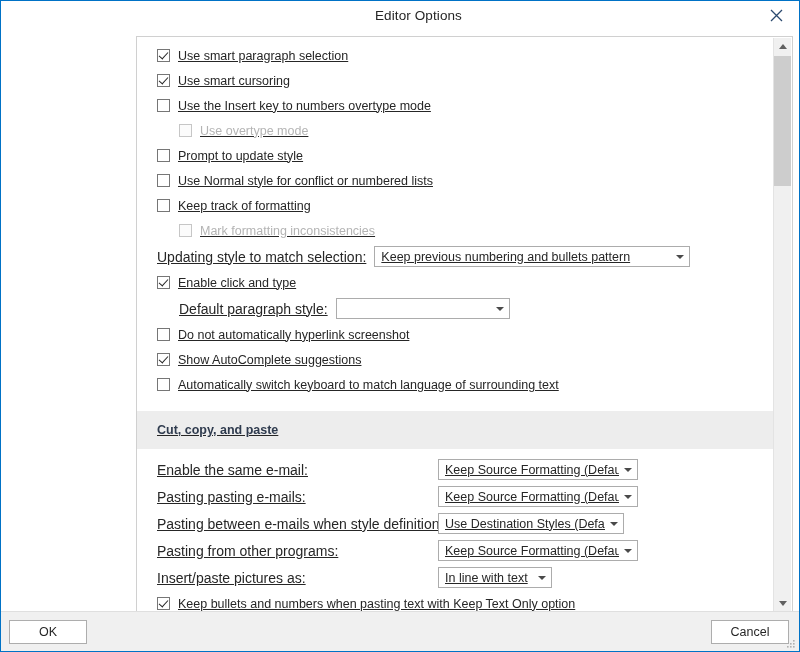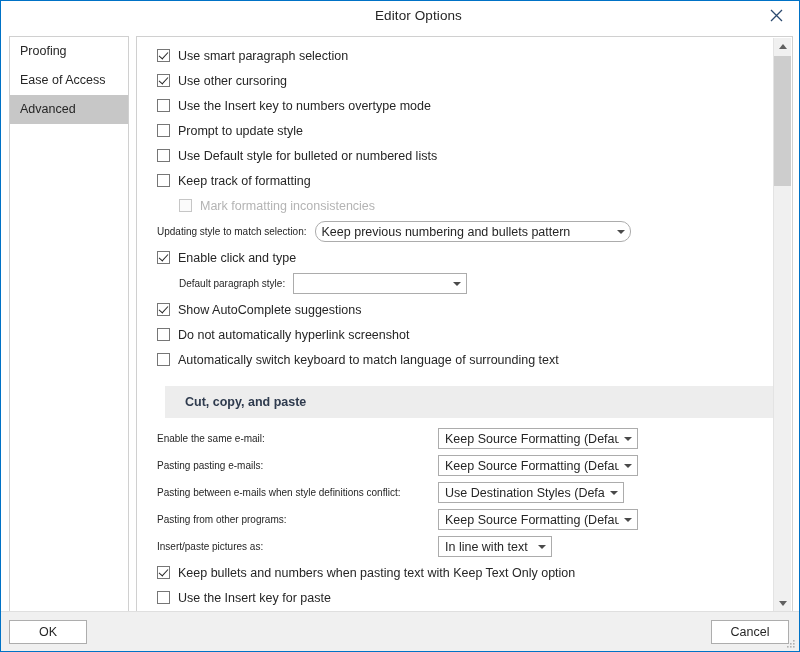--- a/index.html
+++ b/index.html
@@ -79,20 +79,21 @@
     background: #ffffff;
     overflow: hidden;
   }
   .content-scroll {
     position: absolute;
     left: 0; top: 0;
     width: 636px; height: 100%;
     box-sizing: border-box;
     padding: 0;
     overflow: hidden;
+    text-decoration: underline;
   }
   .row {
     height: 25px;
     display: flex;
     align-items: center;
     padding-left: 20px;
     box-sizing: border-box;
     white-space: nowrap;
   }
   .row.tall { height: 27px; }
@@ -123,35 +124,34 @@
   }
   .cb-label {
     font-size: 12.5px;
     color: #262626;
     cursor: default;
   }
   .cb-label.disabled { color: #b4b4b4; }
   .indent { padding-left: 42px; }
   
   .section-head {
-    height: 32px;
+    height: 38px;
     background: #ededed;
     display: flex; align-items: center;
     padding-left: 20px;
     box-sizing: border-box;
     font-size: 12.5px;
     font-weight: bold;
     color: #2f3b4e;
     margin-top: 8px;
     width: 636px;
-    margin-left: 28px;
   }
   
   .lbl {
-    font-size: 10px;
+    font-size: 14px;
     color: #262626;
   }
   .combo {
     height: 21px;
     box-sizing: border-box;
     border: 1px solid #acacac;
     background: #ffffff;
     display: flex;
     align-items: center;
     cursor: pointer;
@@ -250,68 +250,61 @@
       <span>
         <svg width="13" height="13" viewBox="0 0 13 13">
           <path d="M1 1 L12 12 M12 1 L1 12" stroke="#2b4a6f" stroke-width="1.3" fill="none"></path>
         </svg>
       </span>
     </div>
   </div>
 
   <div class="dlg-body">
 
-    <div class="navpane">
-      <div class="nav-item">
-        <span>Proofing</span>
-      </div>
-      <div class="nav-item">
-        <span>Ease of Access</span>
-      </div>
-      <div class="nav-item selected">
-        <span>Advanced</span>
-      </div>
-    </div>
 
     <div class="contentpane">
 
       <div class="content-scroll">
 
         <div class="row" style="margin-top:6px">
           <span class="cb checked"></span>
           <span class="cb-label">Use smart paragraph selection</span>
         </div>
         <div class="row">
           <span class="cb checked"></span>
-          <span class="cb-label">Use other cursoring</span>
+          <span class="cb-label">Use smart cursoring</span>
         </div>
         <div class="row">
           <span class="cb"></span>
           <span class="cb-label">Use the Insert key to numbers overtype mode</span>
         </div>
+        <div class="row indent">
+          <span class="cb disabled"></span>
+          <span class="cb-label disabled">Use overtype mode</span>
+        </div>
         <div class="row">
           <span class="cb"></span>
           <span class="cb-label">Prompt to update style</span>
         </div>
         <div class="row">
           <span class="cb"></span>
-          <span class="cb-label">Use Default style for bulleted or numbered lists</span>
+          <span class="cb-label">Use Normal style for conflict or numbered lists</span>
         </div>
         <div class="row">
           <span class="cb"></span>
           <span class="cb-label">Keep track of formatting</span>
         </div>
         <div class="row indent">
           <span class="cb disabled"></span>
           <span class="cb-label disabled">Mark formatting inconsistencies</span>
         </div>
 
         <div class="row tall">
           <span class="lbl">Updating style to match selection:</span>
-          <span class="combo" style="width:316px; margin-left:8px;border-radius:10px;">
+          <span class="combo" style="width:316px; margin-left:8px;">
             <span class="combo-text">Keep previous numbering and bullets pattern</span>
             <span class="arrow">
                 <span class="arrow-glyph"></span>
               </span>
           </span>
         </div>
 
         <div class="row">
           <span class="cb checked"></span>
           <span class="cb-label">Enable click and type</span>
@@ -321,26 +314,26 @@
           <span class="lbl">Default paragraph style:</span>
           <span class="combo" style="width:174px; margin-left:8px;">
             <span class="combo-text"></span>
             <span class="arrow">
                 <span class="arrow-glyph"></span>
               </span>
           </span>
         </div>
 
         <div class="row">
+          <span class="cb"></span>
+          <span class="cb-label">Do not automatically hyperlink screenshot</span>
+        </div>
+        <div class="row">
           <span class="cb checked"></span>
           <span class="cb-label">Show AutoComplete suggestions</span>
-        </div>
-        <div class="row">
-          <span class="cb"></span>
-          <span class="cb-label">Do not automatically hyperlink screenshot</span>
         </div>
         <div class="row">
           <span class="cb"></span>
           <span class="cb-label">Automatically switch keyboard to match language of surrounding text</span>
         </div>
 
         <div class="section-head" style="margin-top:14px">
           <span>Cut, copy, and paste</span>
         </div>
 

